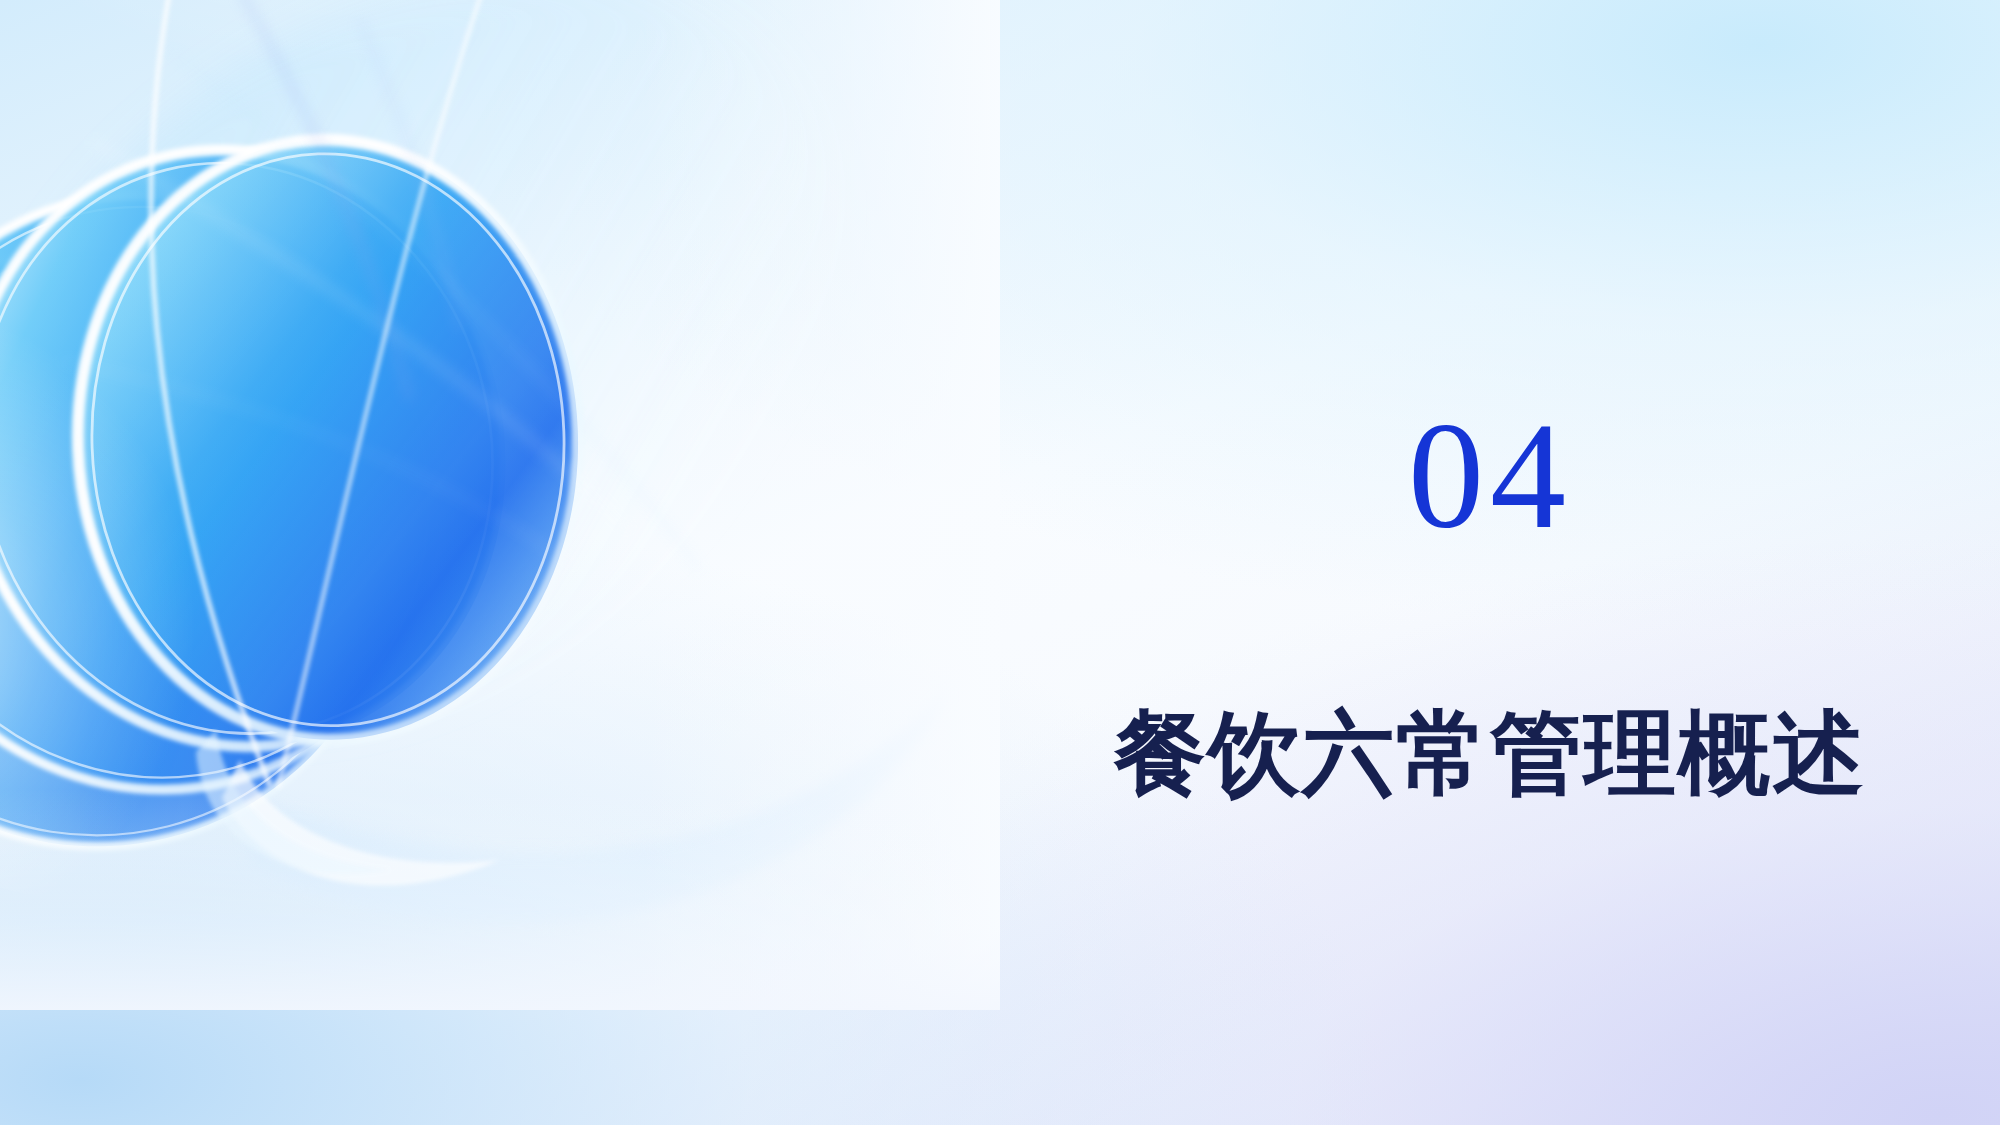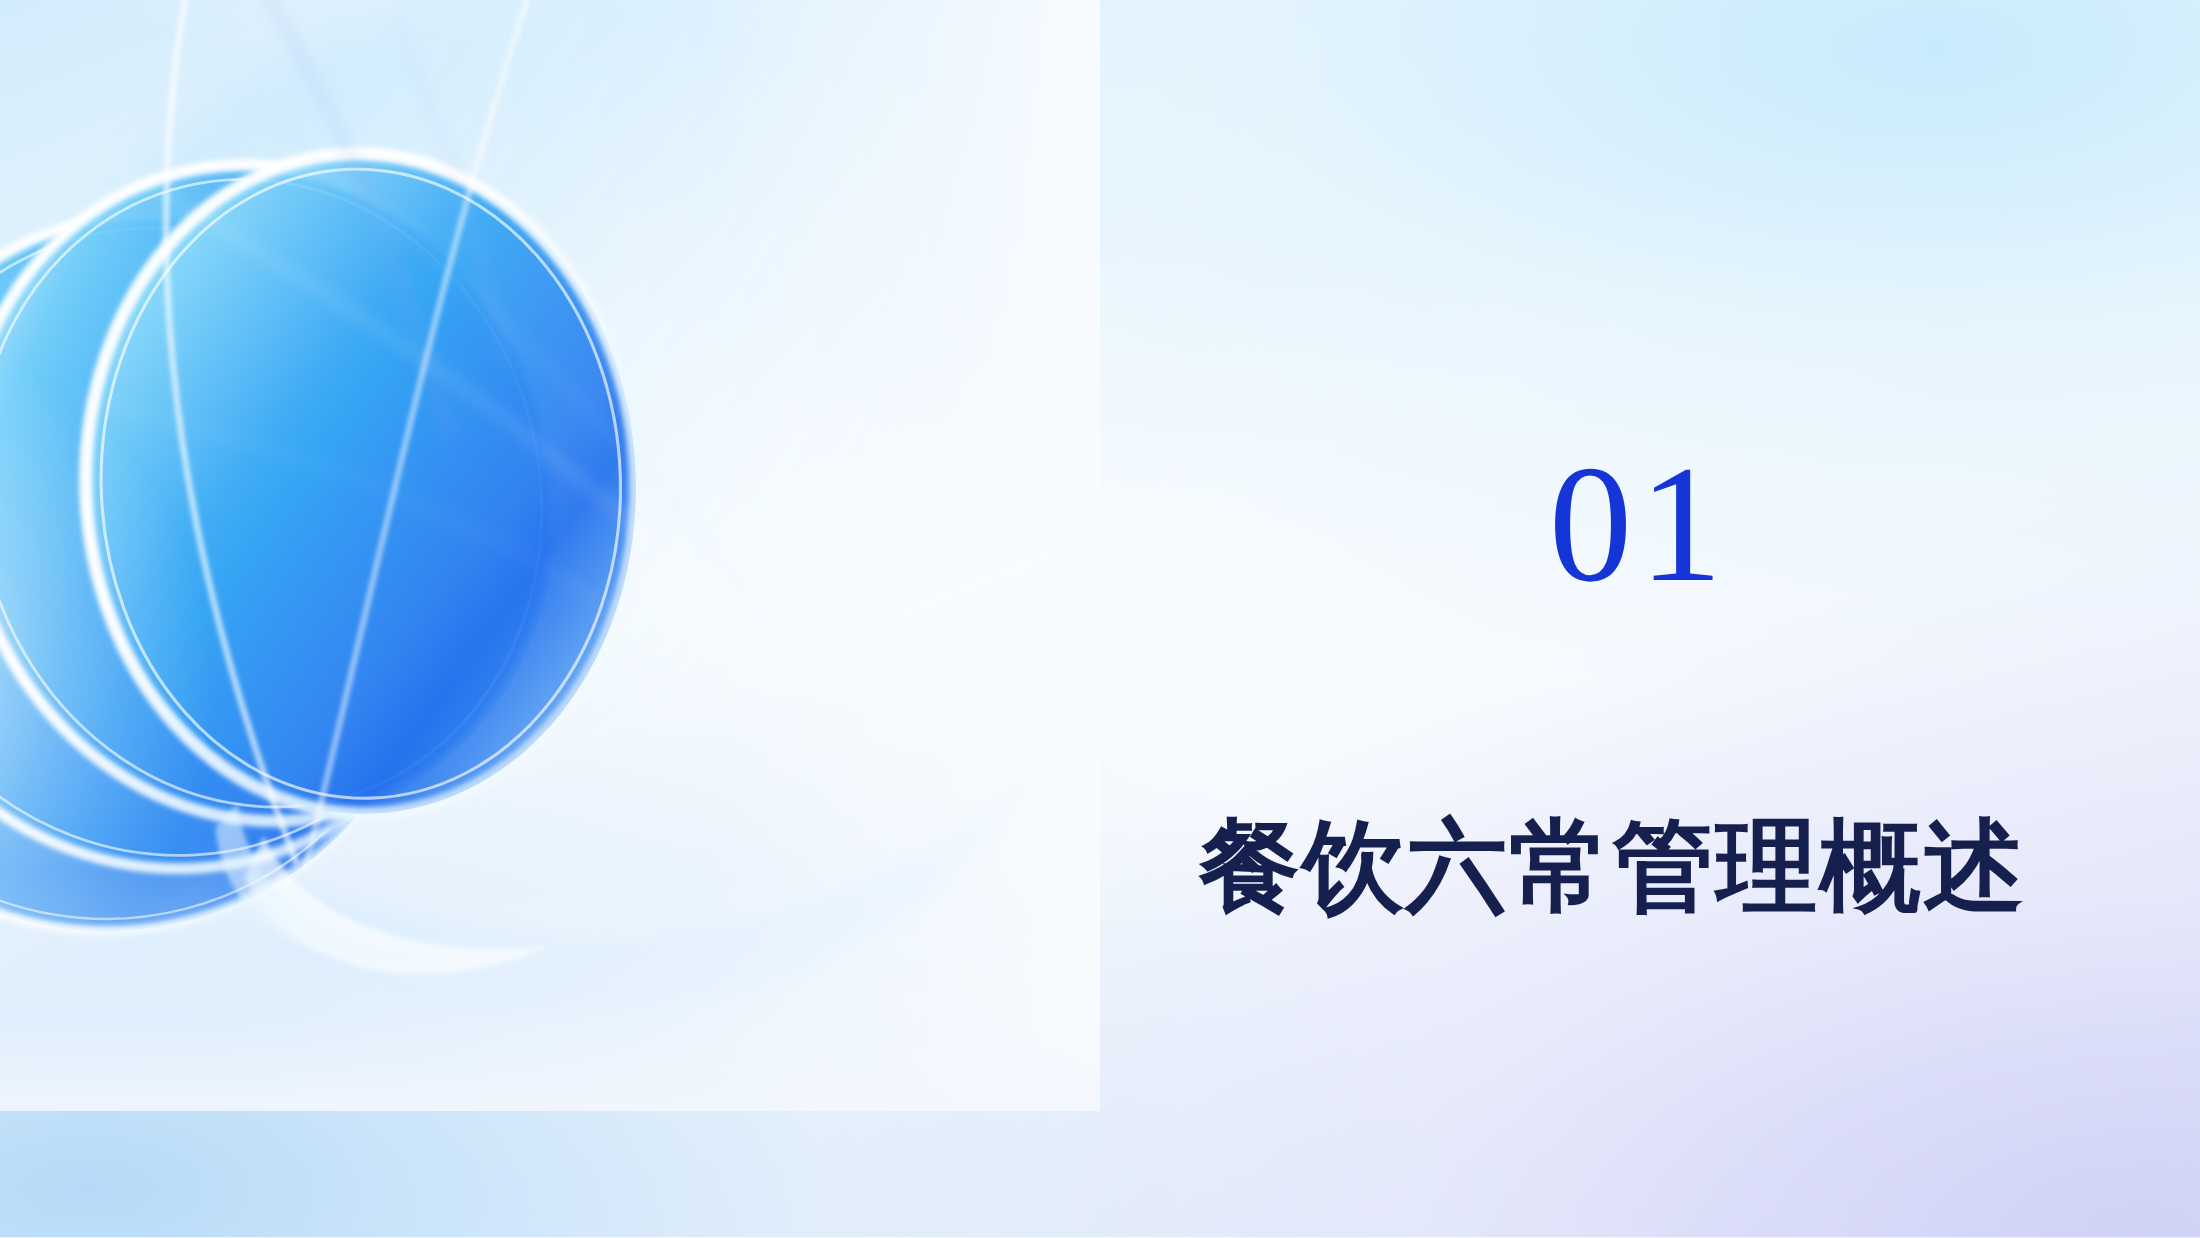--- a/index.html
+++ b/index.html
@@ -52,28 +52,28 @@
     font-weight: 400;
     color: #1535d6;
     font-family: "Liberation Serif", "DejaVu Serif", serif;
   }
 
   #title {
     position: absolute;
     left: 0;
     top: 700px;
     width: 800px;
+    text-align: center;
     font-size: 92px;
     line-height: 1.18;
     letter-spacing: 2px;
     font-weight: 700;
     color: #16204f;
     font-family: "Liberation Serif", "DejaVu Serif", serif;
     white-space: nowrap;
-    margin-top: 34px;
   }
 </style>
 </head>
 <body>
 
 <div id="slide">
 
   <svg id="artwork" viewBox="0 0 1060 1080" xmlns="http://www.w3.org/2000/svg" aria-hidden="true">
     <defs>
 
@@ -229,18 +229,18 @@
           <stop offset="0%" stop-color="#f7fbff" stop-opacity="0"></stop>
           <stop offset="60%" stop-color="#f8fbff" stop-opacity="0.40"></stop>
           <stop offset="100%" stop-color="#f3f7fe" stop-opacity="0.92"></stop>
         </linearGradient>
       </defs>
       <rect x="0" y="860" width="1060" height="220" fill="url(#gFadeOutB)"></rect>
     </g>
   </svg>
 
   <div id="content">
-    <div id="number">01</div>
+    <div id="number">04</div>
 
     <div id="title">餐饮六常管理概述</div>
   </div>
 
 </div>
 
 </body></html>

